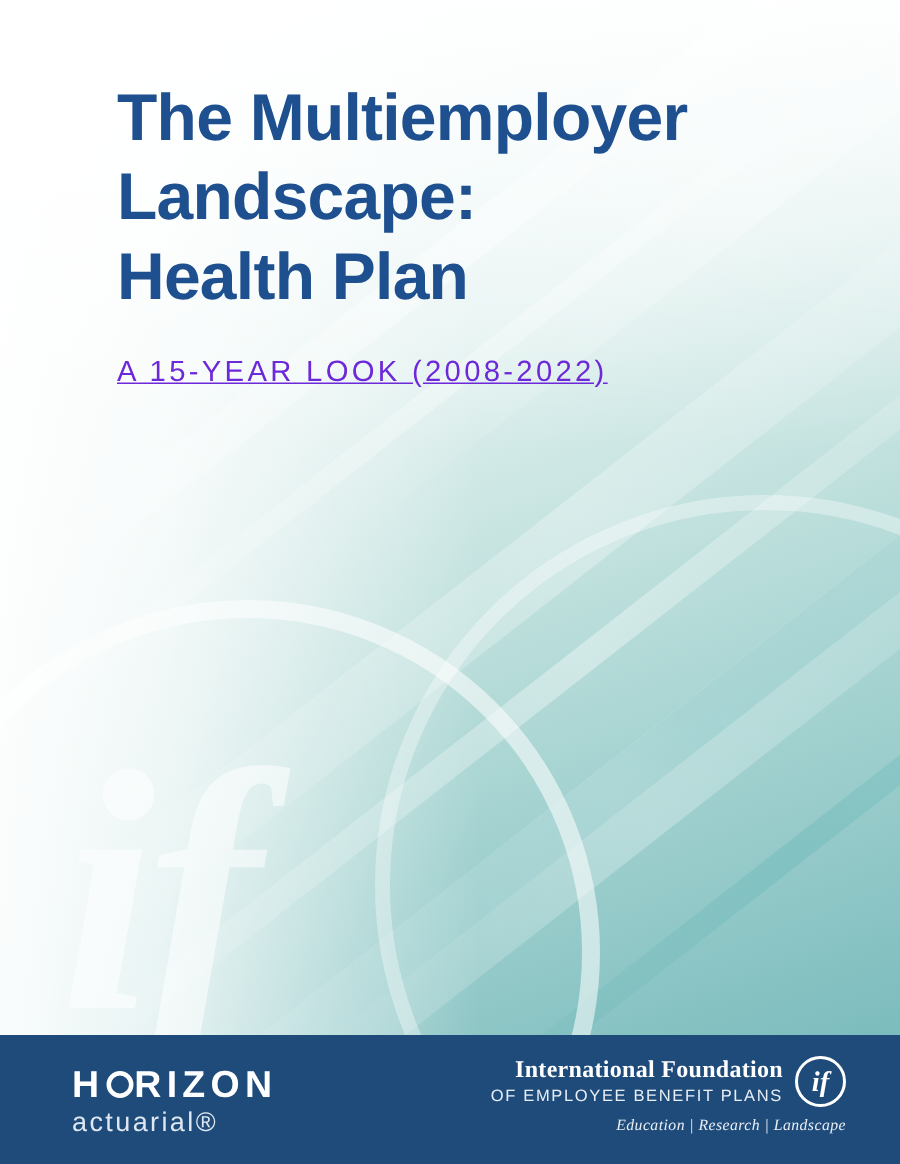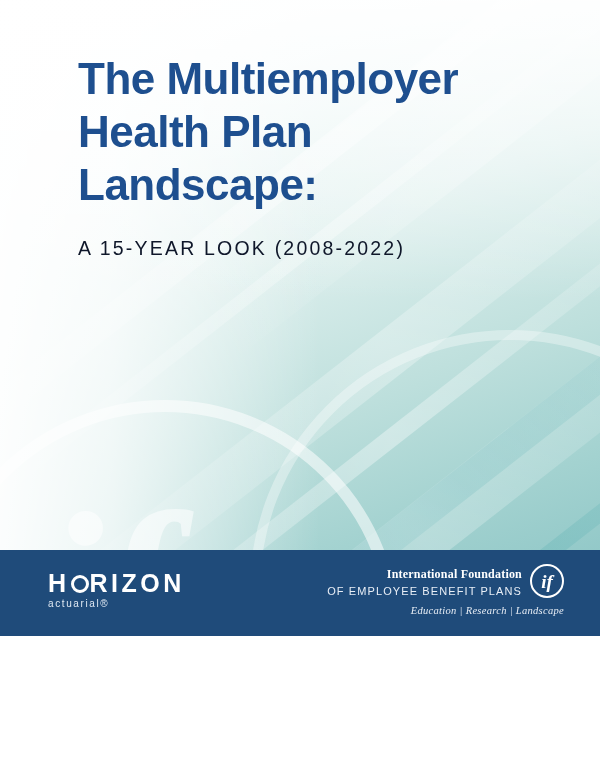--- a/index.html
+++ b/index.html
@@ -6,21 +6,21 @@
     margin: 0;
     padding: 0;
     background: #ffffff;
   }
   body {
     font-family: "Liberation Sans", sans-serif;
   }
   .page {
     position: relative;
     width: 600px;
-    height: 636px;
+    height: 776px;
     overflow: hidden;
     background: #ffffff;
   }
 
   
   .cover-art {
     position: absolute;
     left: 0;
     top: 0;
     width: 600px;
@@ -110,24 +110,25 @@
   .main-title {
     color: #1e4f8f;
     font-weight: bold;
     font-size: 44px;
     line-height: 53px;
     letter-spacing: -0.5px;
     margin: 0;
   }
   .subtitle {
     margin-top: 26px;
-    color: #0f172a;
+    color: #6d28d9;
     font-size: 19.5px;
     letter-spacing: 2.2px;
     font-weight: normal;
+    text-decoration: underline;
   }
 
   
   .footer {
     position: absolute;
     left: 0;
     bottom: 0;
     width: 600px;
     height: 86px;
     background: #1f4b7a;
@@ -160,21 +161,21 @@
     width: 18px;
     height: 18px;
     border: 3.5px solid #ffffff;
     border-radius: 50%;
     position: relative;
     top: 1px;
     margin: 0 1px;
     box-sizing: border-box;
   }
   .horizon .sub {
-    font-size: 10px;
+    font-size: 18px;
     letter-spacing: 1.6px;
     margin-top: 2px;
     color: #dfe8f2;
     font-style: normal;
   }
 
   
   .iffoundation {
     position: absolute;
     right: 36px;
@@ -186,21 +187,21 @@
     display: flex;
     align-items: center;
     justify-content: flex-end;
     gap: 8px;
   }
   .if-names {
     text-align: right;
   }
   .if-line1 {
     font-family: "Liberation Serif", serif;
-    font-size: 12px;
+    font-size: 16px;
     font-weight: bold;
     letter-spacing: 0.2px;
     line-height: 20px;
     text-align: right;
   }
   .if-line2 {
     font-family: Liberation Sans, sans-serif;
     font-size: 11px;
     letter-spacing: 1.1px;
     line-height: 14px;
@@ -248,22 +249,22 @@
     <div class="arc"></div>
     <div class="arc2"></div>
     <div class="watermark">if</div>
     <div class="wash-left"></div>
     <div class="wash-top"></div>
   </div>
 
   <div class="title-block">
     <h1 class="main-title">
       <div>The Multiemployer</div>
+      <div>Landscape:</div>
       <div>Health Plan</div>
-      <div>Landscape:</div>
     </h1>
     <div class="subtitle">A 15-YEAR LOOK (2008-2022)</div>
   </div>
 
   <div class="footer">
     <div class="footer-inner">
 
       <div class="horizon">
         <div class="word"><span>H</span><span class="o-ring"></span><span>RIZON</span></div>
         <div class="sub">actuarial®</div>

